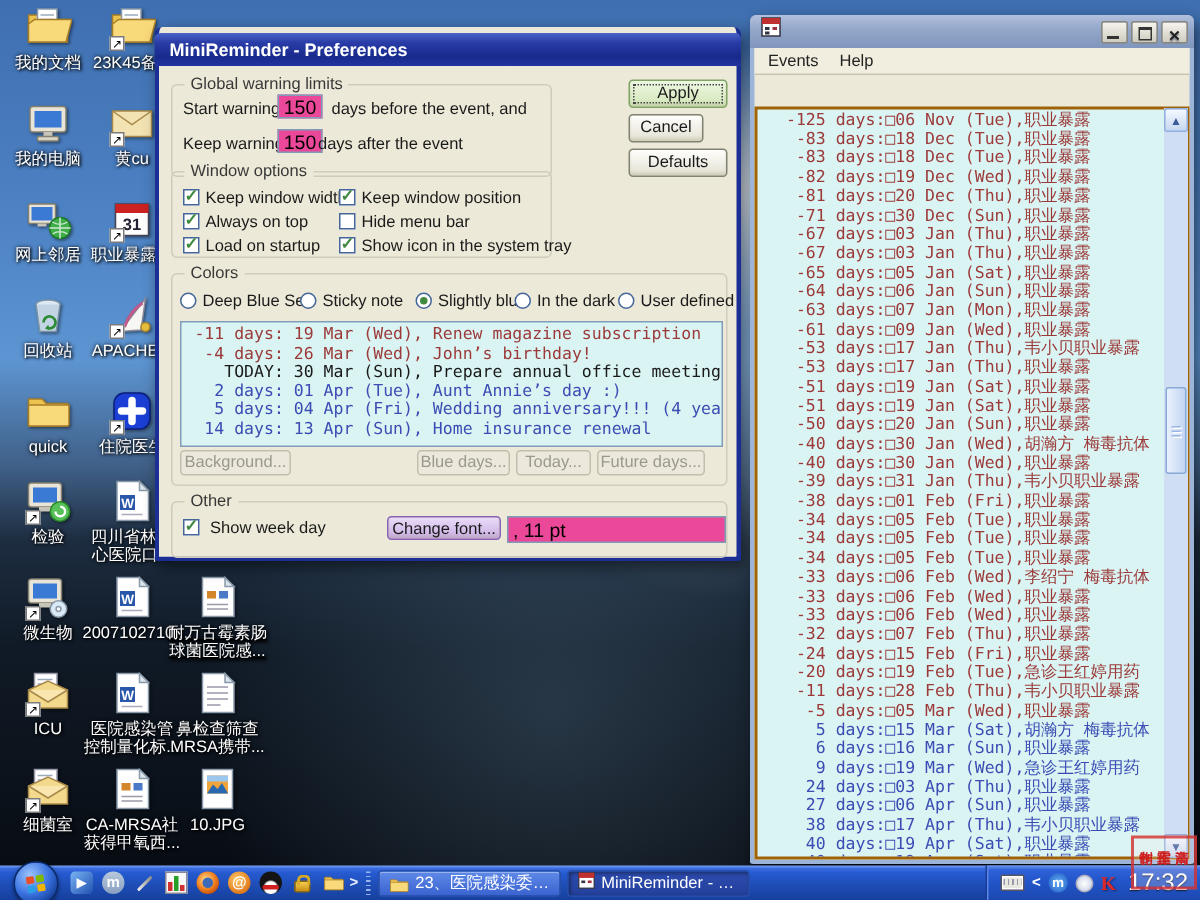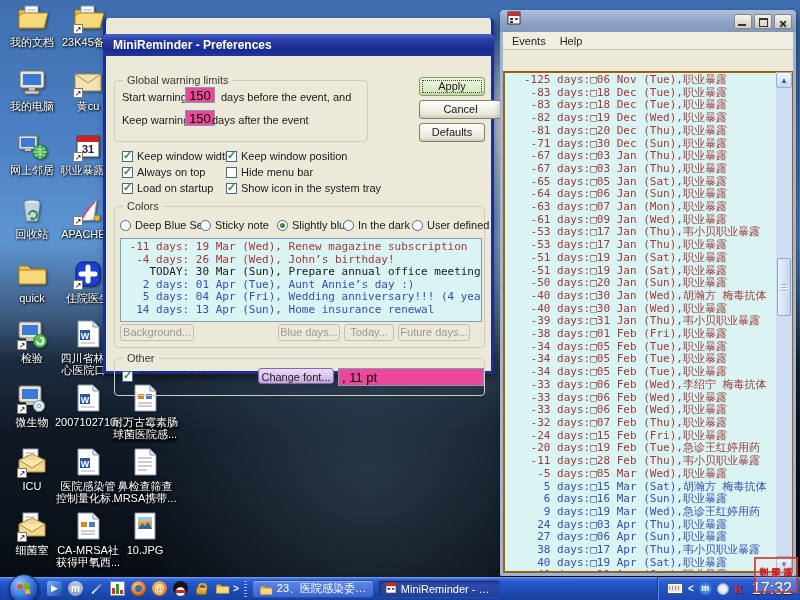--- a/index.html
+++ b/index.html
@@ -19,21 +19,21 @@
   .scarrow{position:absolute;left:1px;bottom:0;width:10px;height:10px;background:#fff;
     border:1px solid #7a7a7a;font-size:8px;line-height:9px;color:#000;box-sizing:border-box}
   .dlabel{margin-top:2px;font-size:11px;line-height:12px;color:#fff;white-space:pre-line;
     text-shadow:1px 1px 2px #000,0 0 3px #000;width:66px;margin-left:-5px}
   
   .win{position:absolute;box-sizing:border-box;border-radius:5px 5px 2px 2px;z-index:10;
     box-shadow:3px 4px 10px rgba(0,0,0,.5)}
   .tb{height:22px;border-radius:4px 4px 0 0;color:#fff;font-weight:bold;font-size:12px;
     line-height:22px;padding-left:7px;display:flex;align-items:center;gap:4px;overflow:hidden}
   #prefs{left:103px;top:18px;width:391px;height:356px;border:3px solid #1c2f96;border-top:none;background:#ece9d8}
-  #prefs .tb{background:linear-gradient(180deg,#4a64c8 0%,#2a3da8 28%,#182a8c 72%,#2334a0 100%);margin:16px -3px;padding-left:10px}
+  #prefs .tb{background:linear-gradient(180deg,#4a64c8 0%,#2a3da8 28%,#182a8c 72%,#2334a0 100%);margin:4px -3px;padding-left:10px}
   .wbody{position:relative;width:100%;height:calc(100% - 22px)}
   .gb{position:absolute;border:1px solid #cfccba;border-radius:4px;box-sizing:border-box}
   .gbl{position:absolute;top:-7px;left:8px;background:#ece9d8;padding:0 4px;font-size:11px;color:#383838;white-space:nowrap}
   .flabel{position:absolute;font-size:11px;color:#1a1a1a;white-space:nowrap}
   .tinput{position:absolute;height:16px;border:1px solid #7f9db9;background:#ec4899;font-size:13px;
     font-family:"Liberation Sans",sans-serif;padding:0 3px;box-sizing:border-box}
   .num{text-align:center}
   .btn{position:absolute;font-size:11px;text-align:center;border:1px solid #828272;border-radius:3px;
     background:linear-gradient(#fefefc,#e4e1d2);height:19px;line-height:17px;box-sizing:border-box;
     cursor:pointer;color:#1a1a1a;box-shadow:inset 0 -2px 2px rgba(160,150,120,.25)}
@@ -334,23 +334,26 @@
         <span class="gbl">Global warning limits</span>
       </div>
       <span class="flabel" style="left:16px;top:19px">Start warning</span>
       <input class="tinput num" style="left: 79px; top: 15px; width: 30px;" readonly="" value="150">
       <span class="flabel" style="left:115px;top:19px">days before the event, and</span>
       <span class="flabel" style="left:16px;top:42px">Keep warning</span>
       <input class="tinput num" style="left: 79px; top: 38px; width: 30px;" readonly="" value="150">
       <span class="flabel" style="left:106px;top:42px">days after the event</span>
 
       <div class="btn green" style="left:313px;top:5px;width:66px">Apply</div>
-      <div class="btn" style="left:313px;top:28px;width:83px">Cancel</div>
+      <div class="btn" style="left:313px;top:28px;width:50px">Cancel</div>
       <div class="btn" style="left:313px;top:51px;width:66px">Defaults</div>
 
+      <div class="gb" style="left:8px;top:66px;width:254px;height:58px">
+        <span class="gbl">Window options</span>
+      </div>
       <div id="winopts">
           <div class="optrow" style="left: 16px; top: 78px;"><span class="cb on"></span><span class="lab">Keep window width</span></div>
           <div class="optrow" style="left: 16px; top: 94px;"><span class="cb on"></span><span class="lab">Always on top</span></div>
           <div class="optrow" style="left: 16px; top: 110px;"><span class="cb on"></span><span class="lab">Load on startup</span></div>
           <div class="optrow" style="left: 120px; top: 78px;"><span class="cb on"></span><span class="lab">Keep window position</span></div>
           <div class="optrow" style="left: 120px; top: 94px;"><span class="cb"></span><span class="lab">Hide menu bar</span></div>
           <div class="optrow" style="left: 120px; top: 110px;"><span class="cb on"></span><span class="lab">Show icon in the system tray</span></div>
         </div>
 
       <div class="gb" style="left:8px;top:134px;width:371px;height:142px">

